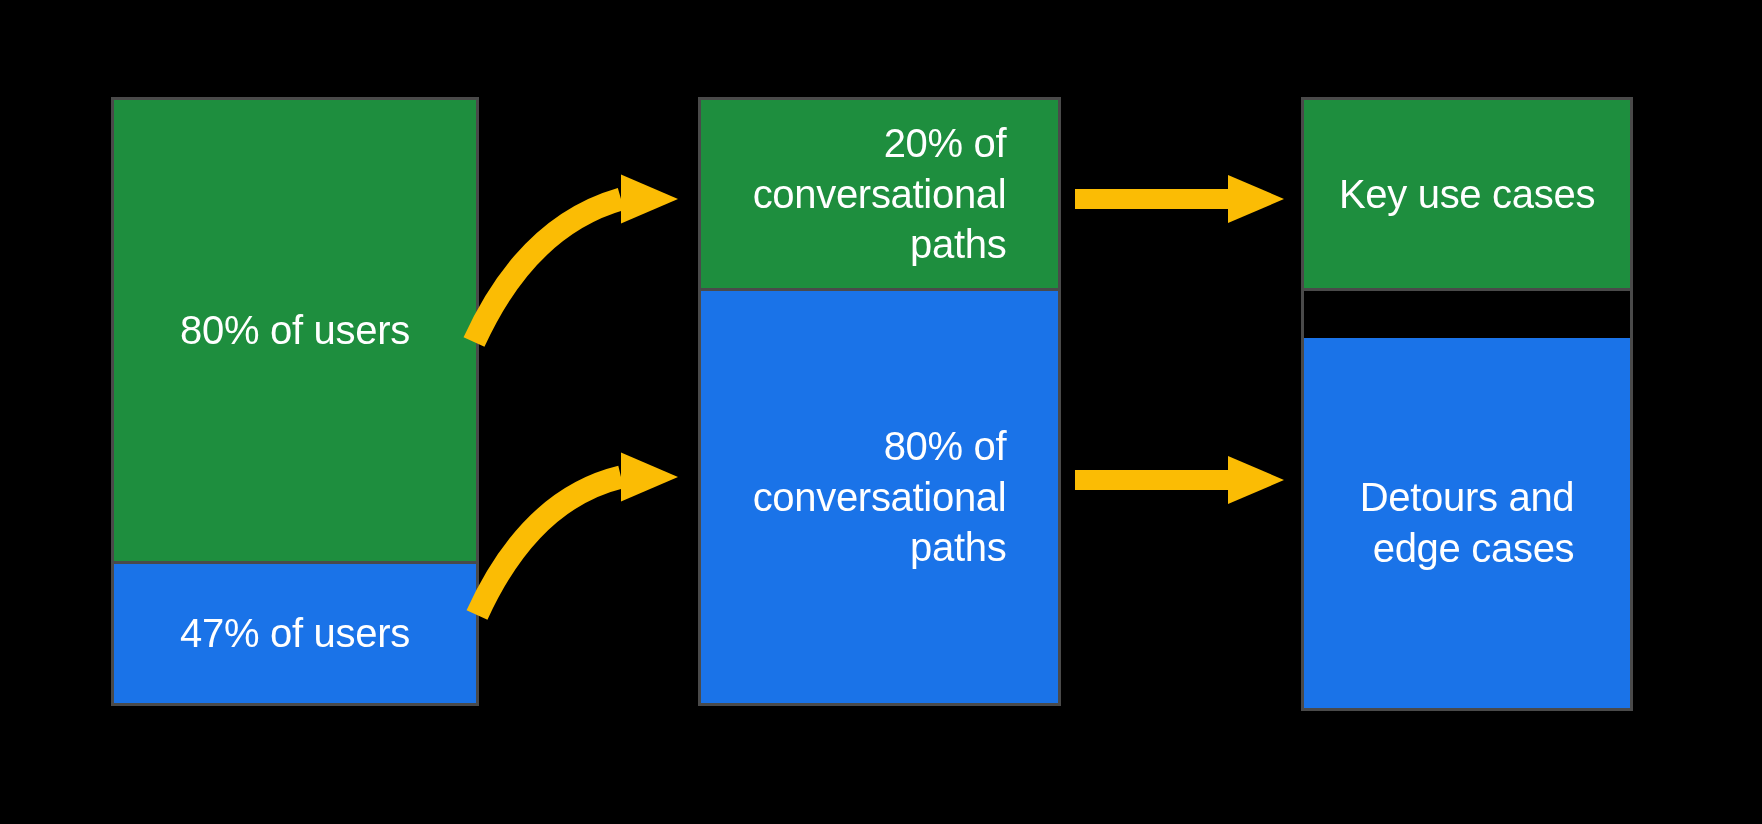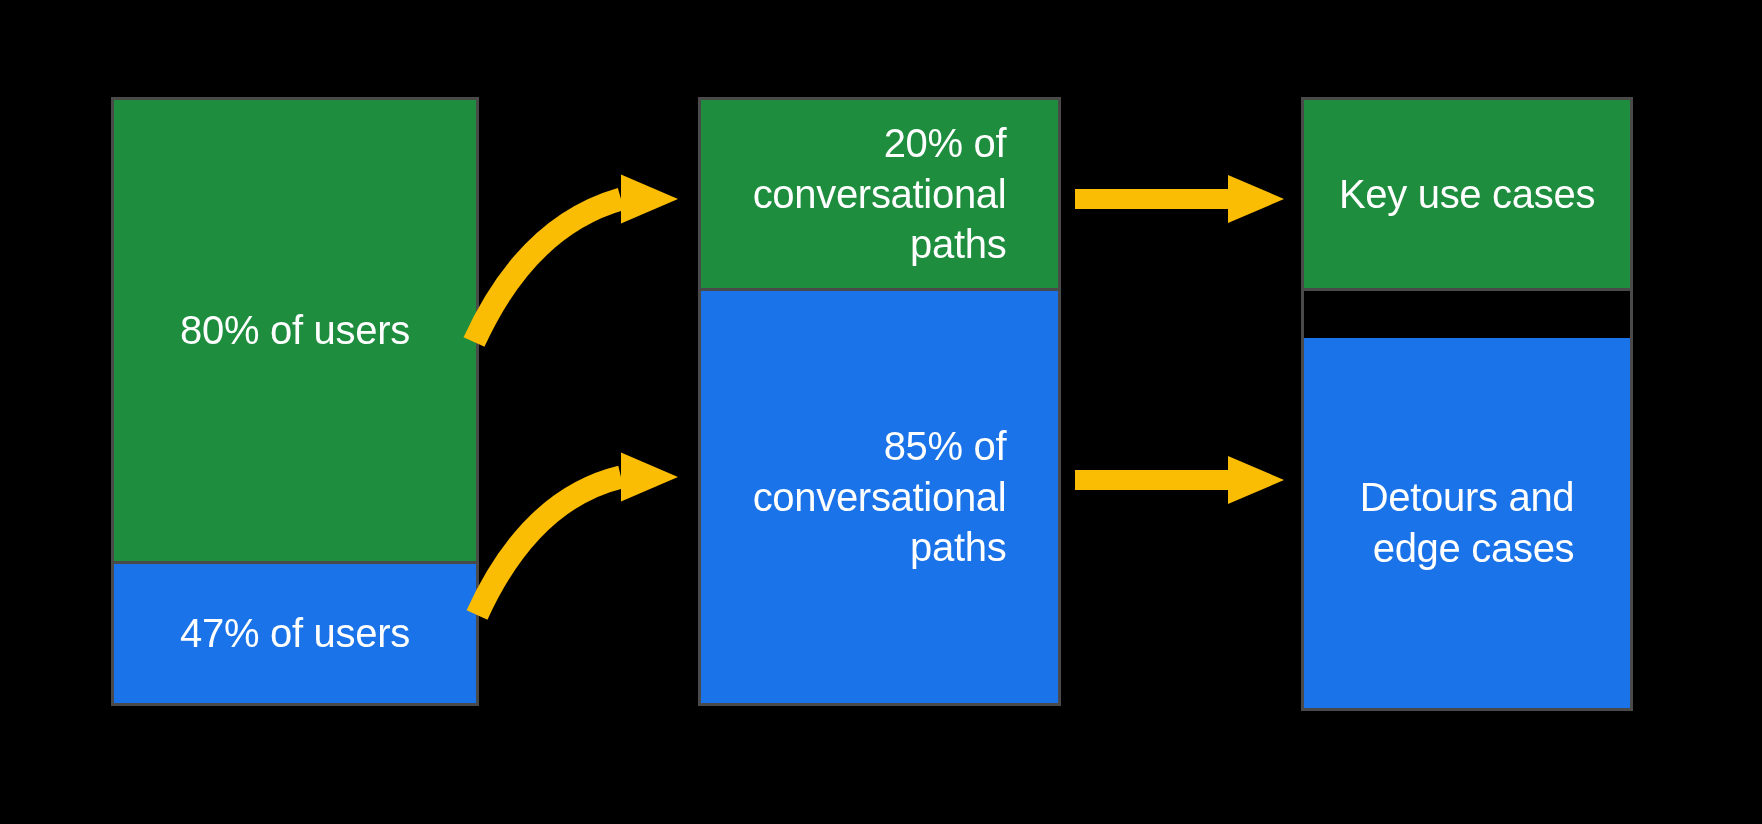--- a/index.html
+++ b/index.html
@@ -83,21 +83,21 @@
     </div>
   </div>
 
   <div class="column" id="col-paths">
     <div class="segment seg-green">
       <span class="label">20% of
 conversational
 paths</span>
     </div>
     <div class="segment seg-blue">
-      <span class="label">85% of
+      <span class="label">80% of
 conversational
 paths</span>
     </div>
   </div>
 
   <div class="column" id="col-cases">
     <div class="segment seg-green">
       <span class="label">Key use cases</span>
     </div>
     <div class="segment seg-blue">

